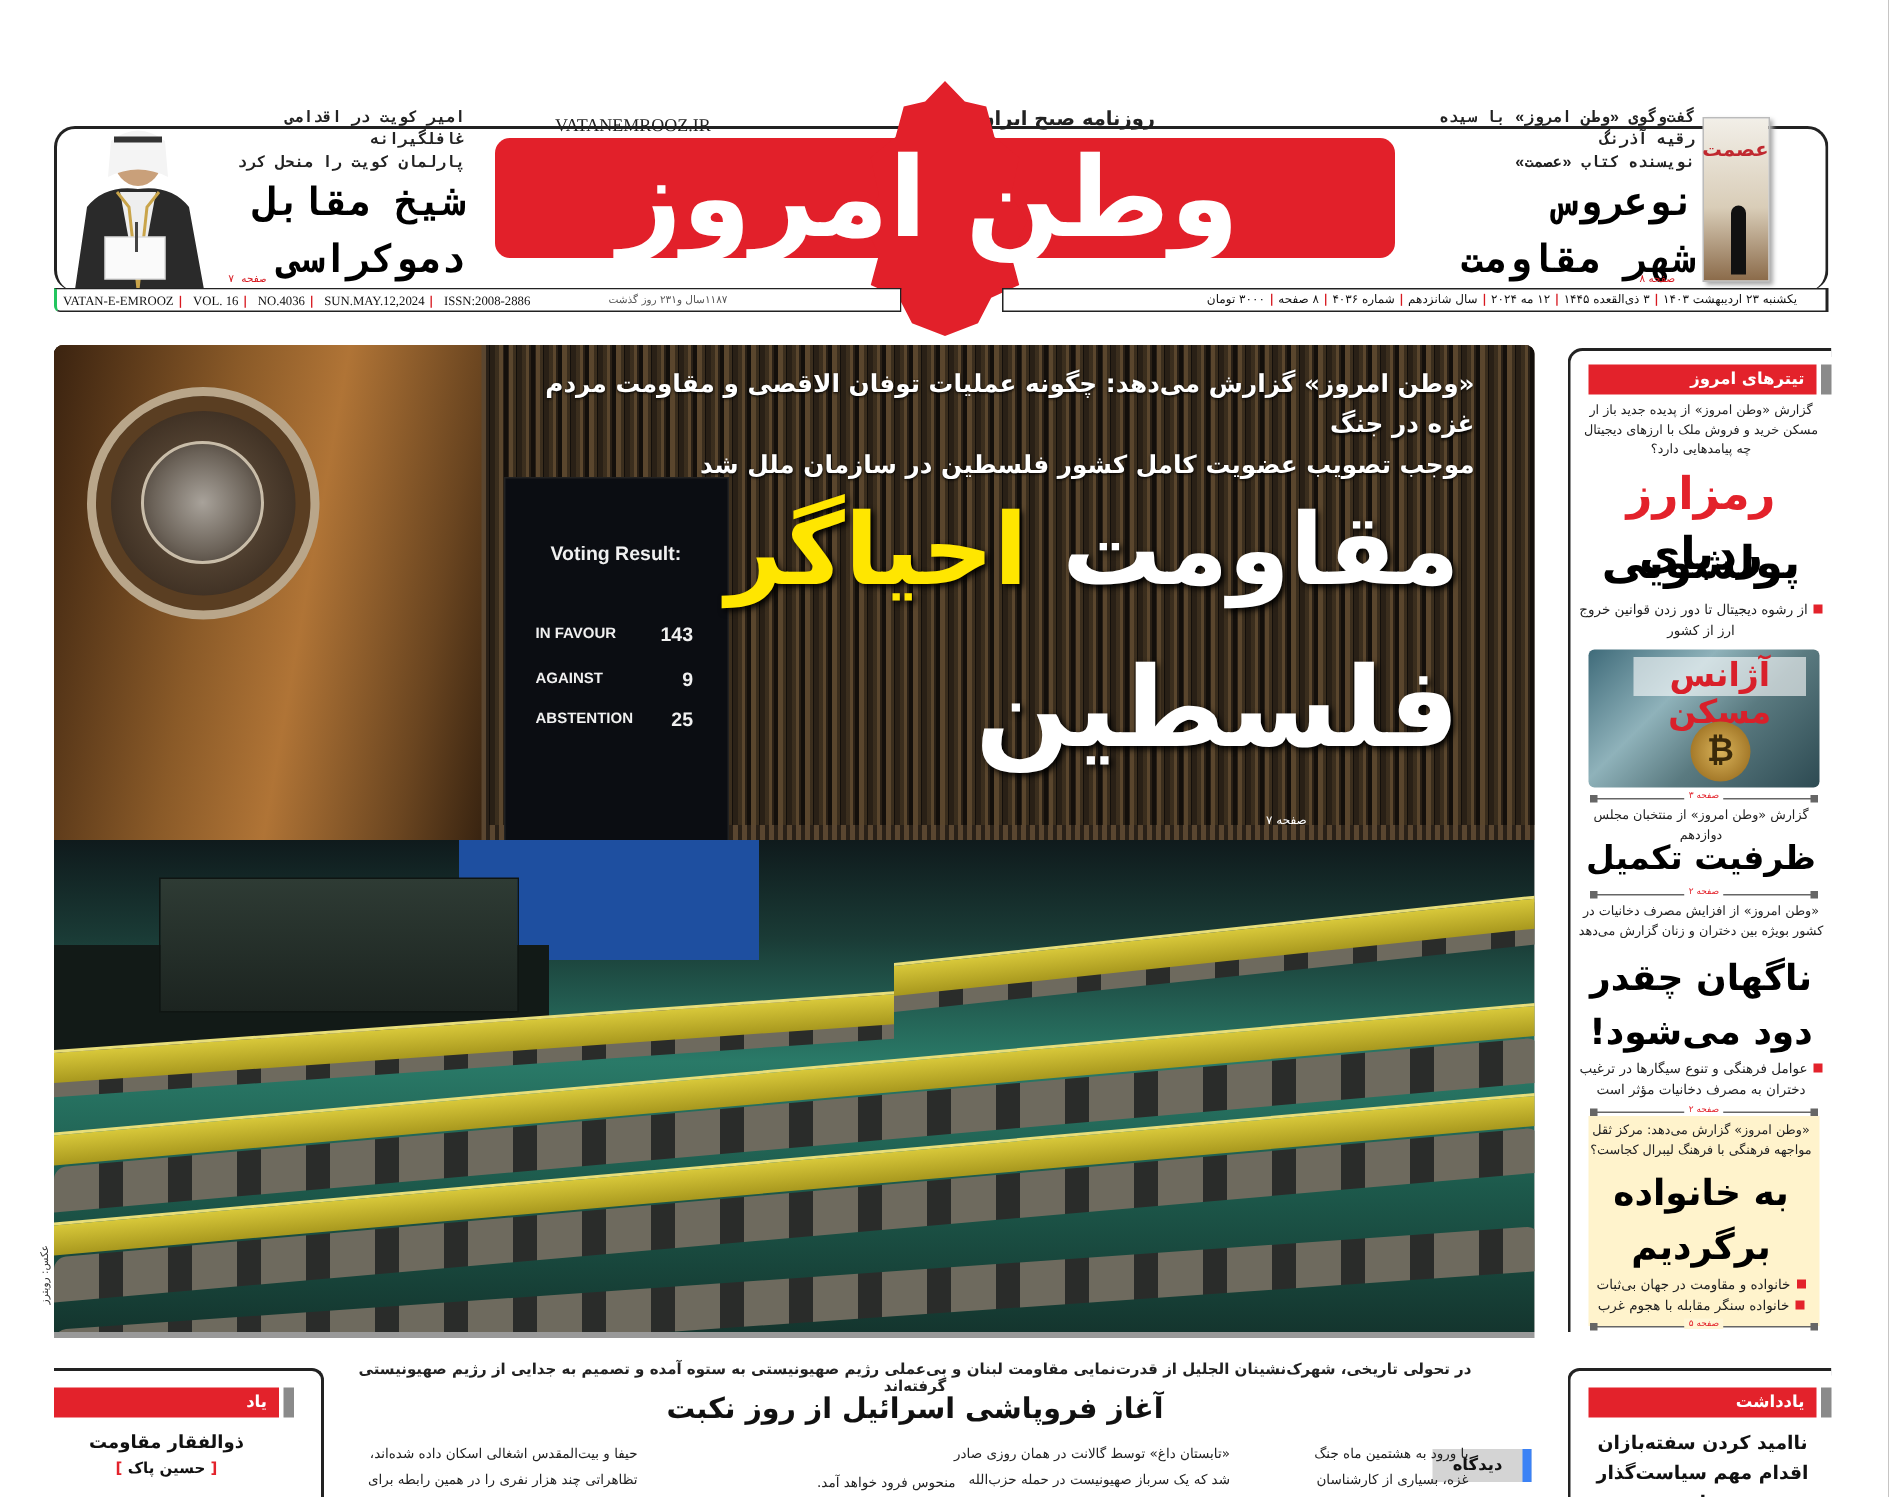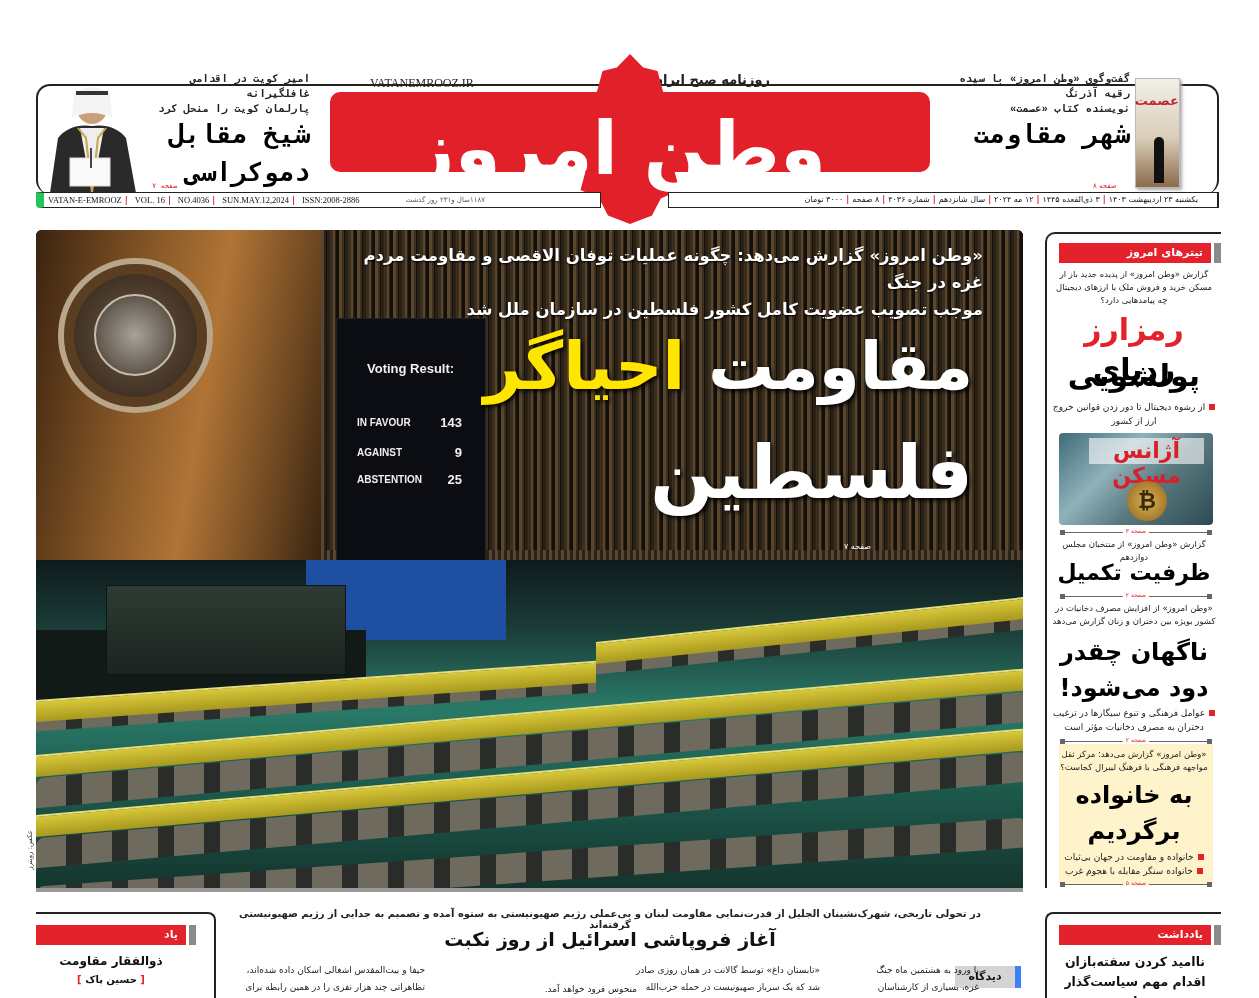--- a/index.html
+++ b/index.html
@@ -11,34 +11,34 @@
   
   .masthead-frame {
     position: absolute; left: 36px; top: 84px; width: 1183px; height: 110px;
     border: 2px solid #222; border-radius: 14px; border-bottom: none;
   }
   .info-bar {
     position: absolute; top: 194px; height: 16px; border: 1.5px solid #222; border-top: none;
     font-size: 8px; line-height: 14px; white-space: nowrap; overflow: hidden;
     background: #fff;
   }
-  .info-bar.left { left: 36px; width: 565px; border-radius: 0 0 0 4px; border-left: 8px solid #22c55e; border-top: 1.5px solid #222; top: 192px; }
+  .info-bar.left { left: 36px; width: 565px; border-radius: 0 0 0 4px; border-left: 2px solid #22c55e; border-top: 1.5px solid #222; top: 192px; }
   .info-bar.right { left: 668px; width: 551px; border-top: 1.5px solid #222; border-right: 2px solid #222; top: 192px; }
   .info-bar .sep { color: #d71920; padding: 0 3px; font-weight: bold; }
   .info-bar.left .en { font-family: "Liberation Serif", serif; padding-left: 4px; font-size: 8.5px; }
   .info-bar .days { position: absolute; right: 115px; color: #555; font-size: 7px; }
 
   .logo-wrap { position: absolute; left: 330px; top: 62px; width: 600px; height: 165px; }
   .logo-red-bar { position: absolute; left: 0; top: 30px; width: 600px; height: 80px; background: #e2202a; border-radius: 10px; }
   .logo-medallion {
     position: absolute; left: 245px; top: -8px; width: 110px; height: 170px; background: #e2202a;
     clip-path: polygon(50% 0, 62% 8%, 75% 10%, 80% 22%, 95% 30%, 90% 45%, 100% 55%, 90% 68%, 95% 80%, 78% 85%, 70% 95%, 50% 100%, 30% 95%, 22% 85%, 5% 80%, 10% 68%, 0 55%, 10% 45%, 5% 30%, 20% 22%, 25% 10%, 38% 8%);
   }
   .logo-text {
-    position: absolute; left: 0; top: 44px; width: 578px; text-align: center;
+    position: absolute; left: 0; top: 28px; width: 578px; text-align: center;
     font-family: "DejaVu Sans", sans-serif; font-weight: bold; font-size: 74px; color: #fff;
     letter-spacing: 4px; line-height: 84px;
   }
   .logo-tagline { position: absolute; right: 160px; top: 10px; font-size: 13px; font-weight: bold; color: #222; }
   .logo-url { position: absolute; left: 40px; top: 14px; font-family: "Liberation Serif", serif; font-size: 12px; color: #222; }
   .logo-underline { position: absolute; height: 2px; background: #555; }
 
   .teaser { position: absolute; text-align: right; font-family: Liberation Mono, monospace; }
   .teaser .kicker { font-size: 10.5px; font-weight: bold; color: #222; line-height: 15px; }
   .teaser .title { font-size: 26px; font-weight: bold; color: #000; line-height: 38px; }
@@ -183,20 +183,21 @@
   <div class="logo-underline" style="left:455px; top:130px; width:145px;"></div>
 </div>
 
 <div class="book-photo">
   <div class="book-title rtl">عصمت</div>
   <div class="figure"></div>
 </div>
 <div class="teaser rtl" style="left:940px; top:72px; width:190px;">
   <div class="kicker">گفت‌وگوی «وطن امروز» با سیده رقیه آذرنگ</div>
   <div class="kicker">نویسنده کتاب «عصمت»</div>
+  <div class="title">نوعروس</div>
   <div class="title">شهر مقاومت</div>
 </div>
 <div class="abs" style="left:1093px; top:182px; font-size:7px; color:#d71920;">صفحه ۸</div>
 
 <div class="info-bar left">
   <span class="en">VATAN-E-EMROOZ</span><span class="sep">|</span><span class="en">VOL. 16</span><span class="sep">|</span><span class="en">NO.4036</span><span class="sep">|</span><span class="en">SUN.MAY.12,2024</span><span class="sep">|</span><span class="en">ISSN:2008-2886</span>
   <span class="days rtl">۱۱۸۷سال و۲۳۱ روز گذشت</span>
 </div>
 <div class="info-bar right rtl" style="padding-right:19px;">
   <span>یکشنبه ۲۳ اردیبهشت ۱۴۰۳</span><span class="sep">|</span><span>۳ ذی‌القعده ۱۴۴۵</span><span class="sep">|</span><span>۱۲ مه ۲۰۲۴</span><span class="sep">|</span><span>سال شانزدهم</span><span class="sep">|</span><span>شماره ۴۰۳۶</span><span class="sep">|</span><span>۸ صفحه</span><span class="sep">|</span><span>۳۰۰۰ تومان</span>

